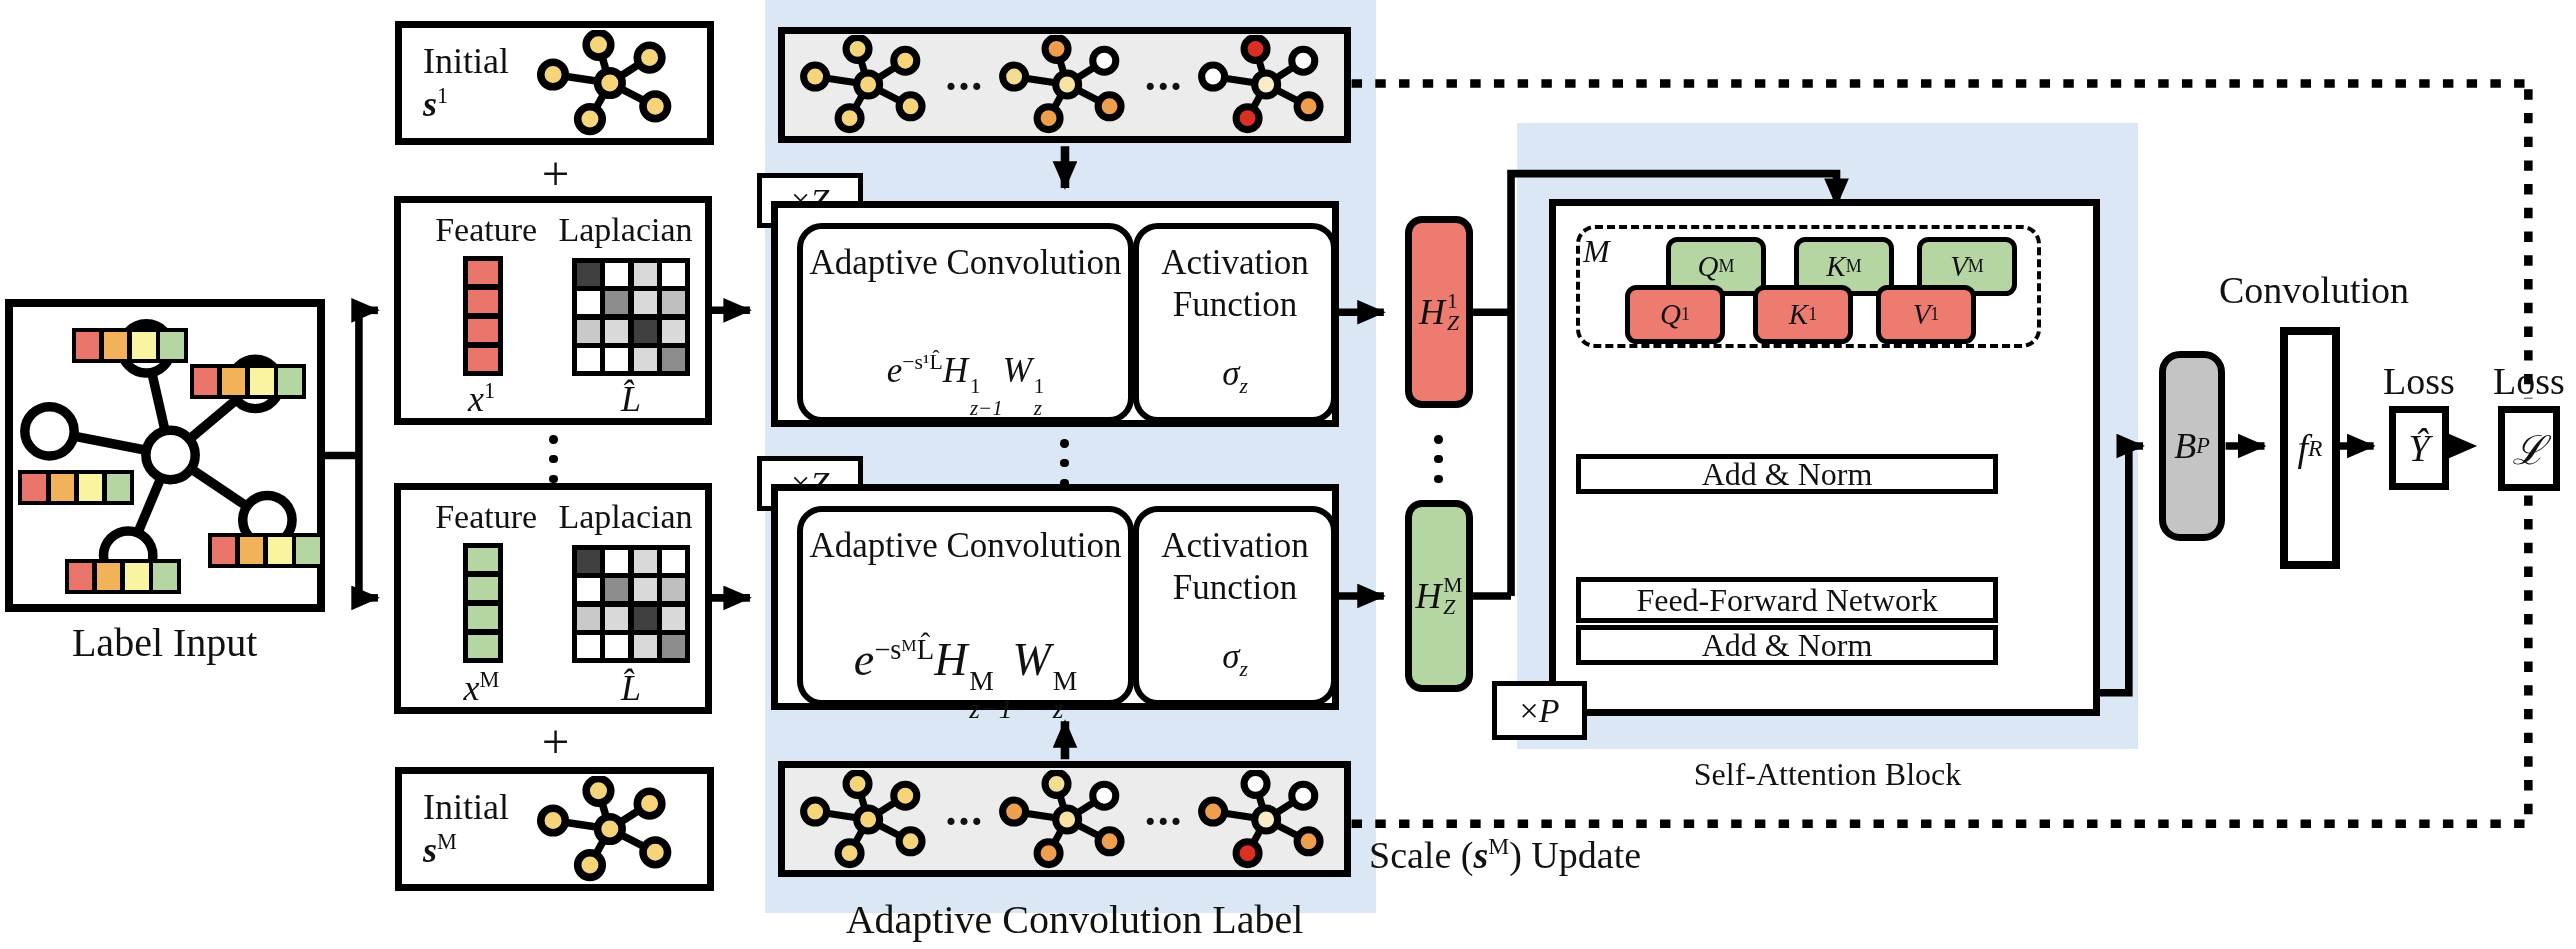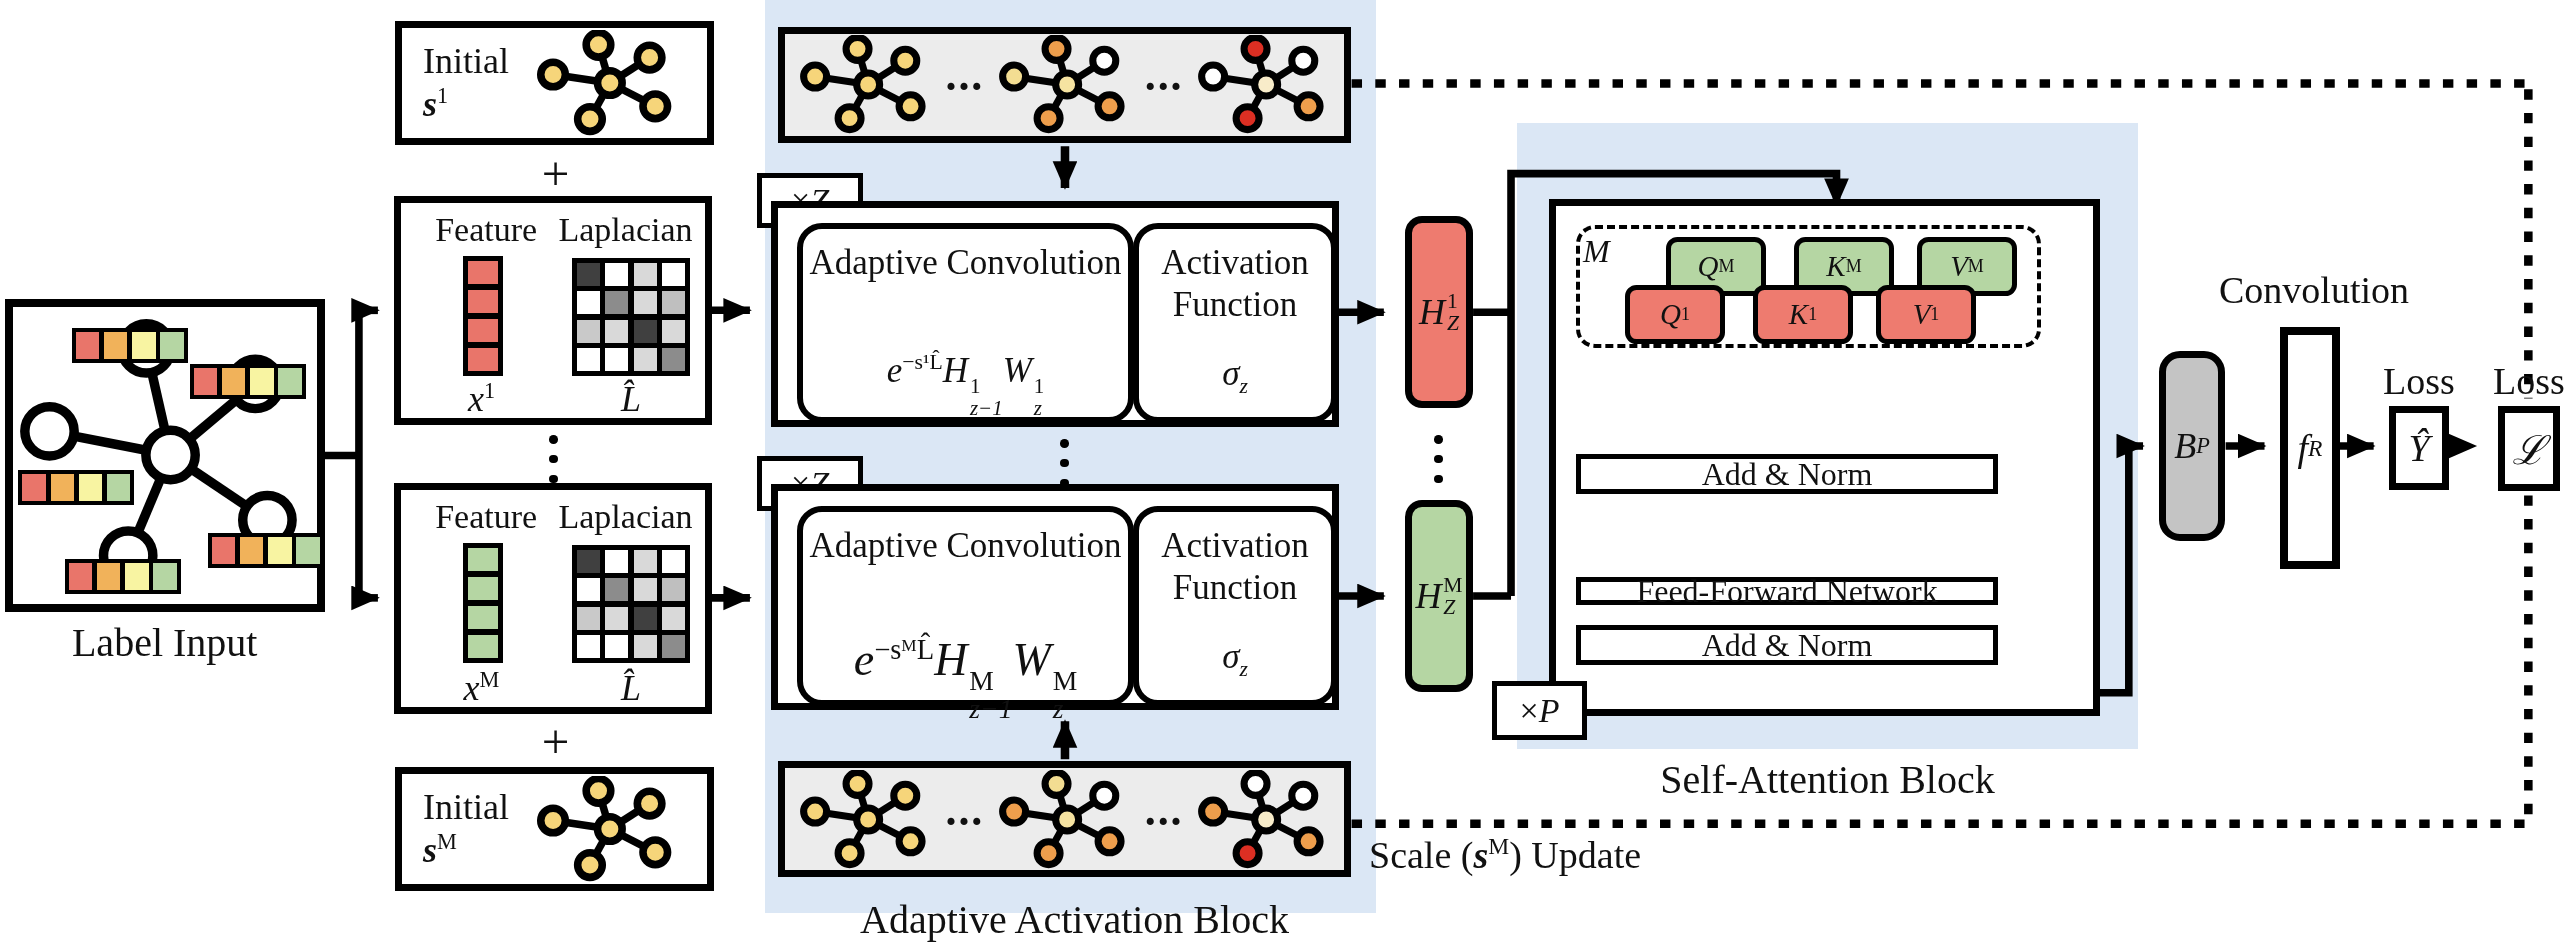--- a/index.html
+++ b/index.html
@@ -390,21 +390,21 @@
         <line x1="78" y1="56" x2="57" y2="94.08" stroke="#000" stroke-width="8"></line>
         <circle cx="66" cy="15.680000000000001" r="13" fill="#ffffff" stroke="#000" stroke-width="8"></circle>
         <circle cx="18" cy="47.04" r="13" fill="#ee9e4c" stroke="#000" stroke-width="8"></circle>
         <circle cx="120" cy="29.12" r="13" fill="#ffffff" stroke="#000" stroke-width="8"></circle>
         <circle cx="126" cy="80.64" r="13" fill="#ee9e4c" stroke="#000" stroke-width="8"></circle>
         <circle cx="57" cy="94.08" r="13" fill="#dc2f23" stroke="#000" stroke-width="8"></circle>
         <circle cx="78" cy="56" r="13" fill="#f8ecc9" stroke="#000" stroke-width="8"></circle>
       </svg>
   </div>
 
-  <div class="lbl" style="left:771px;top:896px;width:607px;text-align:center;font-size:40px;">Adaptive Activation Block</div>
+  <div class="lbl" style="left:771px;top:896px;width:607px;text-align:center;font-size:40px;">Adaptive Convolution Label</div>
 
   <div class="hbox" style="left: 1405px; top: 216px; width: 68px; height: 192px; background: rgb(238, 123, 111);">
       <i>H</i>
       <span class="ss">
         <span>1</span>
         <span><i>Z</i></span>
       </span>
     </div>
   <div class="vdots" style="left:1434px;top:435px;">
       <b></b>
@@ -445,26 +445,26 @@
   <div class="qkv" style="left: 1753px; top: 285px; width: 100px; height: 59px; background: rgb(238, 123, 111);">
       <i>K</i>
       <sup class="m">1</sup>
     </div>
   <div class="qkv" style="left: 1876px; top: 285px; width: 100px; height: 59px; background: rgb(238, 123, 111);">
       <i>V</i>
       <sup class="m">1</sup>
     </div>
 
   <div class="attn-row" style="left:1576px;top:454px;width:422px;height:40px;">Add &amp; Norm</div>
-  <div class="attn-row" style="left:1576px;top:577px;width:422px;height:28px;text-align:center;">Feed-Forward Network</div>
+  <div class="attn-row" style="left:1576px;top:577px;width:422px;height:46px;text-align:center;">Feed-Forward Network</div>
   <div class="attn-row" style="left:1576px;top:625px;width:422px;height:40px;">Add &amp; Norm</div>
 
   <div class="small-tag" style="left:1492px;top:681px;width:95px;height:59px;">× <i>P</i></div>
 
-  <div class="lbl" style="left:1517px;top:756px;width:621px;text-align:center;font-size:40px;">Self-Attention Block</div>
+  <div class="lbl" style="left:1517px;top:756px;width:621px;text-align:center;font-size:32px;">Self-Attention Block</div>
 
   <div class="hbox" style="left: 2159px; top: 351px; width: 66px; height: 190px; border-radius: 21px; background: rgb(196, 196, 196);">
       <i>B</i>
       <sub class="m"><i>P</i></sub>
     </div>
 
   <div class="lbl" style="left:2212px;top:268px;width:204px;text-align:center;">Convolution</div>
   <div class="box center" style="left:2280px;top:327px;width:60px;height:242px;border-width:8.5px;font-size:38px;">
       <i>f</i>
       <sub class="m"><i>R</i></sub>

